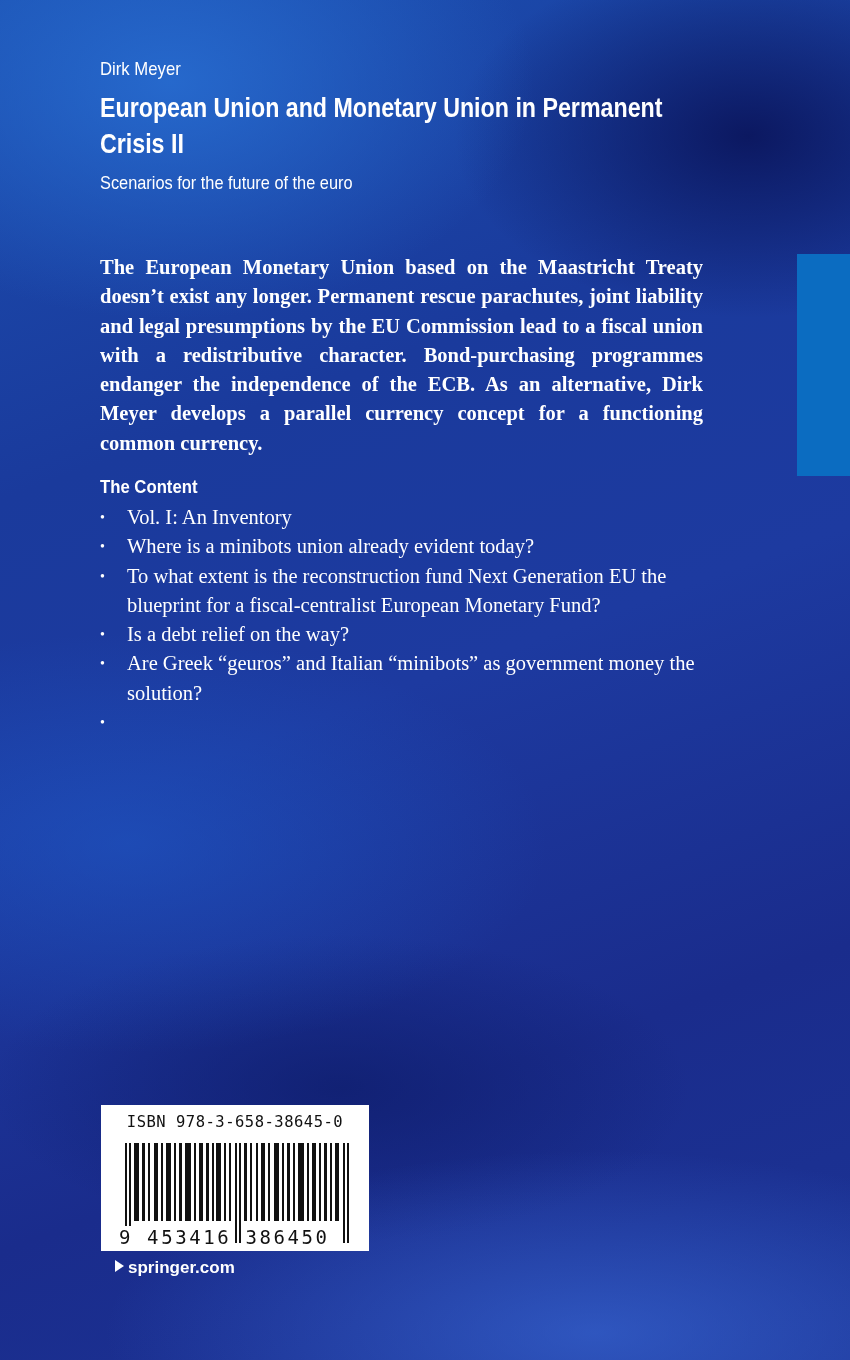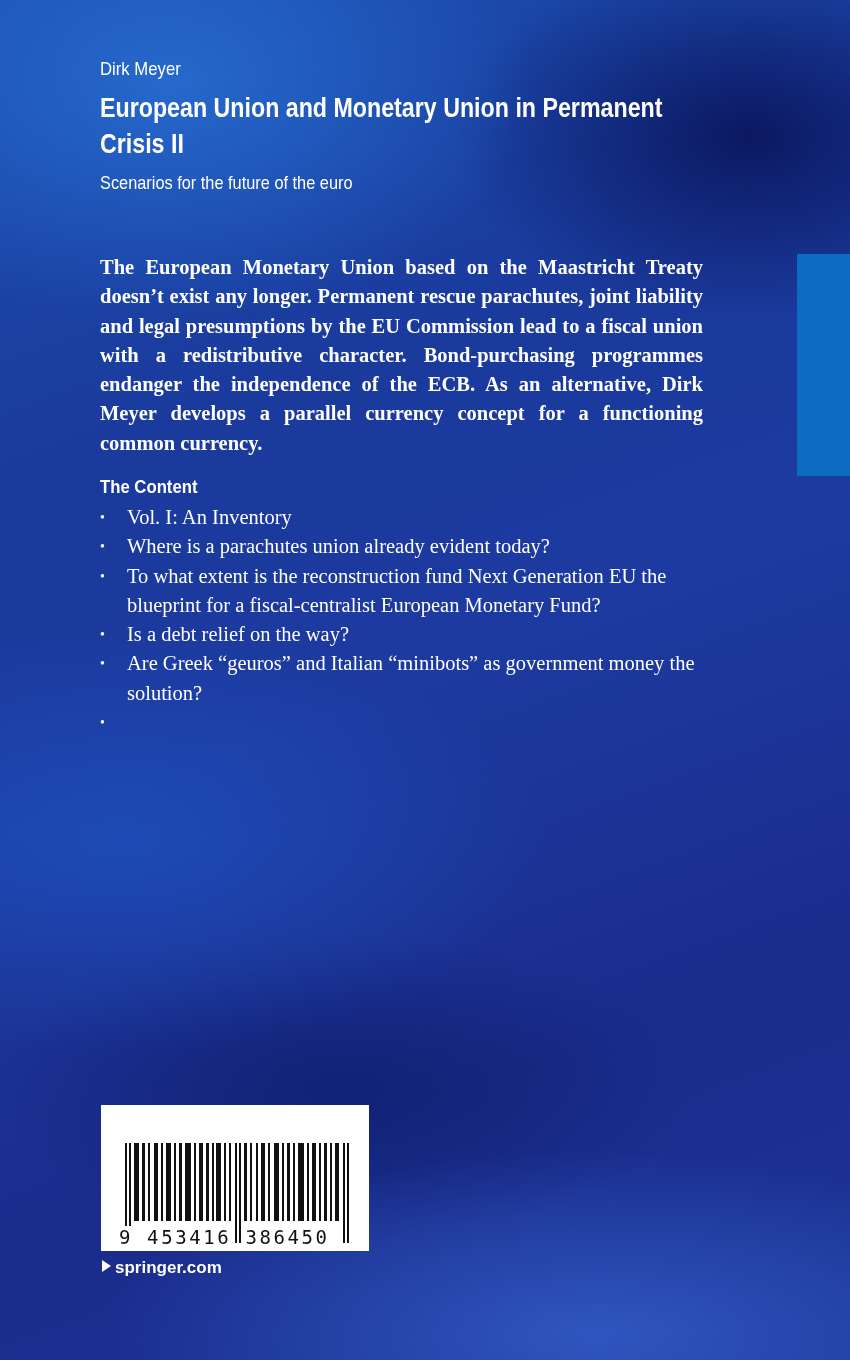--- a/index.html
+++ b/index.html
@@ -23,46 +23,47 @@
   .content-h { position:absolute; left:100px; top:476px; font-size:19px; font-weight:bold; transform:scaleX(0.88); transform-origin:left; }
   .list { position:absolute; left:100px; top:503px; width:620px; margin:0; padding:0; list-style:none; font-size:20.5px; line-height:29.3px; }
   .list li { position:relative; padding-left:27px; }
   .list li .bullet { position:absolute; left:0; top:0; font-size:14px; }
   .tab { position:absolute; left:797px; top:254px; width:53px; height:222px; background:#0b6cc1; }
   .barcode-box { position:absolute; left:101px; top:1105px; width:268px; height:146px; background:#ffffff; color:#111; }
   .isbn-text { position:absolute; left:0; top:8px; width:268px; text-align:center; font-family:"DejaVu Sans Mono", monospace; font-size:15.5px; letter-spacing:0.5px; }
   .bars { position:absolute; left:24px; top:38px; width:226px; height:100px; }
   .digits { position:absolute; left:18px; top:121px; font-family:"DejaVu Sans Mono", monospace; font-size:19px; letter-spacing:2.6px; color:#111; }
   .digits span { background:#fff; }
-  .springer { position:absolute; left:102px; top:1258px; font-size:17px; font-weight:bold; }
+  .springer { position:absolute; left:115px; top:1258px; font-size:17px; font-weight:bold; }
   .springer .arrow { display:inline-block; width:0; height:0; border-left:9px solid #fff; border-top:6px solid transparent; border-bottom:6px solid transparent; margin-right:4px; vertical-align:1px; }
 </style>
 </head>
 <body>
 
 <div class="tab"></div>
 
 <div class="author sans">Dirk Meyer</div>
 <div class="title sans">European Union and Monetary Union in Permanent Crisis II</div>
 <div class="subtitle sans">Scenarios for the future of the euro</div>
 
 <div class="blurb serif">The European Monetary Union based on the Maastricht Treaty doesn’t exist any longer. Permanent rescue parachutes, joint liability and legal presumptions by the EU Commission lead to a fiscal union with a redistributive character. Bond-purchasing programmes endanger the independence of the ECB. As an alternative, Dirk Meyer develops a parallel currency concept for a functioning common currency.</div>
 
 <div class="content-h sans">The Content</div>
 
 <ul class="list serif">
   <li><span class="bullet">•</span><span>Vol. I: An Inventory</span></li>
-  <li><span class="bullet">•</span><span>Where is a parachutes union already evident today?</span></li>
+  <li><span class="bullet">•</span><span>Where is a minibots union already evident today?</span></li>
   <li><span class="bullet">•</span><span>To what extent is the reconstruction fund Next Generation EU the blueprint for a fiscal-centralist European Monetary Fund?</span></li>
   <li><span class="bullet">•</span><span>Is a debt relief on the way?</span></li>
   <li><span class="bullet">•</span><span>Are Greek “geuros” and Italian “minibots” as government money the solution?</span></li>
   <li><span class="bullet">•</span></li>
 </ul>
 
 <div class="barcode-box">
+  <div class="isbn-text">ISBN 978-3-658-38645-0</div>
   <svg class="bars" viewBox="0 0 226 100" preserveAspectRatio="none">
     <g fill="#111">
       <rect x="0" y="0" width="2" height="100"></rect>
         <rect x="4" y="0" width="2" height="100"></rect>
       <rect x="9" y="0" width="5" height="78"></rect>
         <rect x="17" y="0" width="3" height="78"></rect>
       <rect x="23" y="0" width="2" height="78"></rect>
         <rect x="29" y="0" width="4" height="78"></rect>
       <rect x="36" y="0" width="2" height="78"></rect>
         <rect x="41" y="0" width="5" height="78"></rect>

